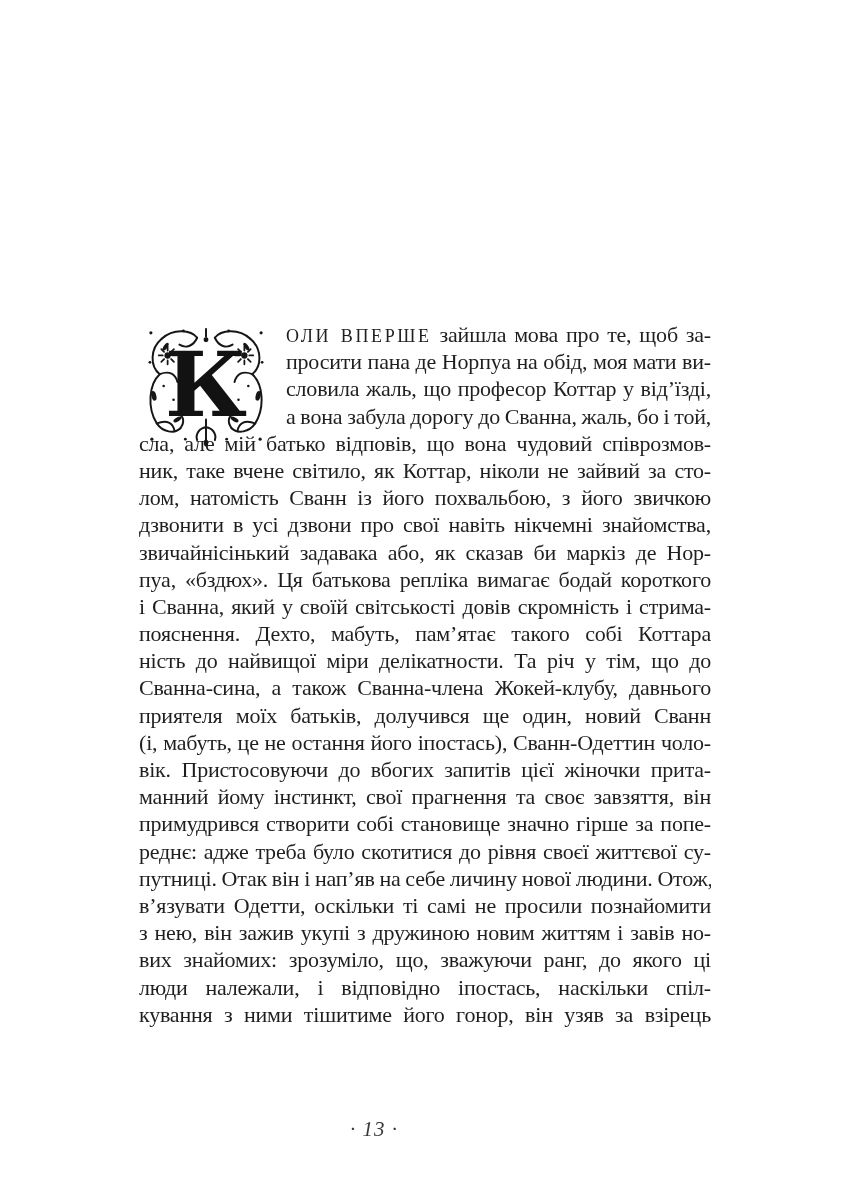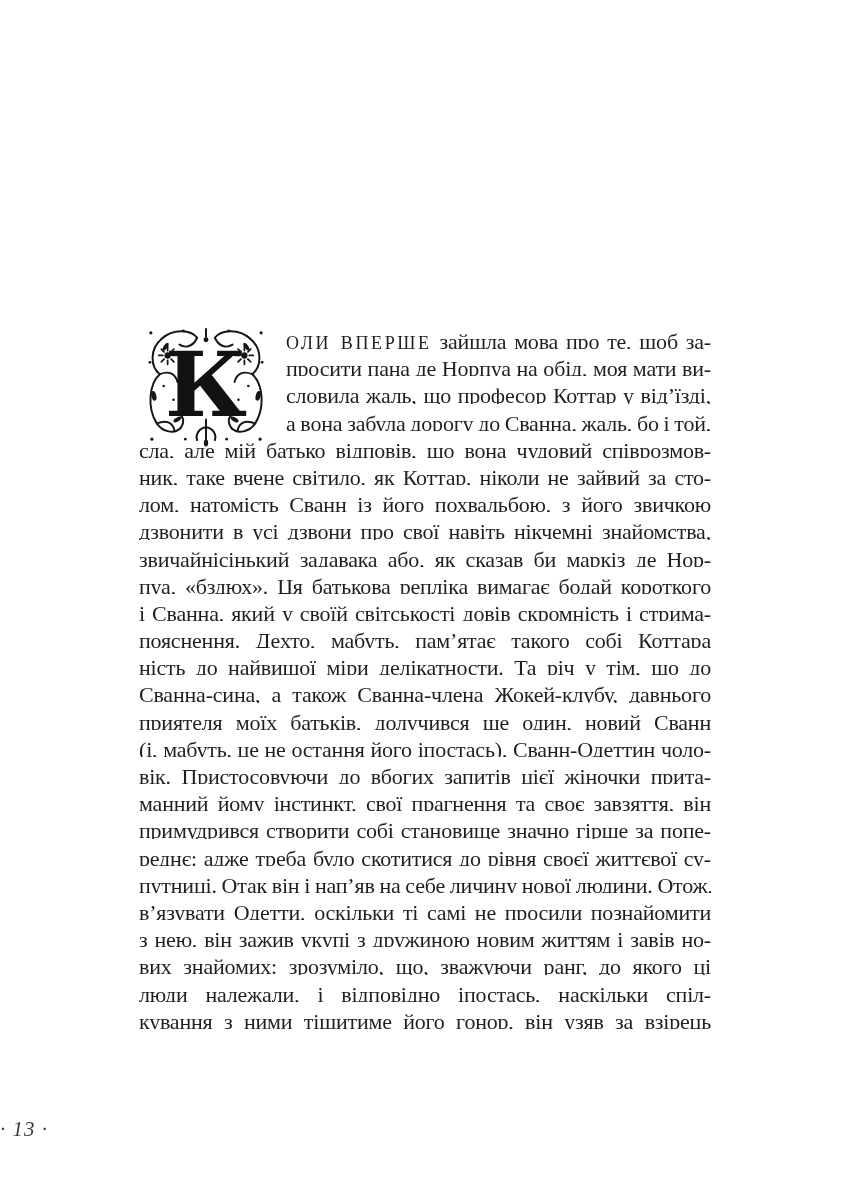--- a/index.html
+++ b/index.html
@@ -17,21 +17,21 @@
     overflow: hidden;
   }
   .textblock {
     position: absolute;
     left: 139px;
     top: 322px;
     width: 572px;
   }
   .line {
     height: 27.2px;
-    line-height: 39px;
+    line-height: 26px;
     font-size: 22px;
     text-align: justify;
     text-align-last: justify;
     overflow: hidden;
     letter-spacing: -0.2px;
     word-spacing: -0.5px;
     white-space: nowrap;
   }
   .line.indent {
     margin-left: 147px;
@@ -46,20 +46,21 @@
     left: 5px;
     top: 0px;
     width: 124px;
     height: 126px;
   }
   .pagenum {
     position: absolute;
     left: 0;
     top: 1117px;
     width: 748px;
+    text-align: center;
     font-style: italic;
     font-size: 21px;
     letter-spacing: 1px;
     color: #3a3a3a;
   }
 </style>
 </head>
 <body>
 
 <div class="page">

